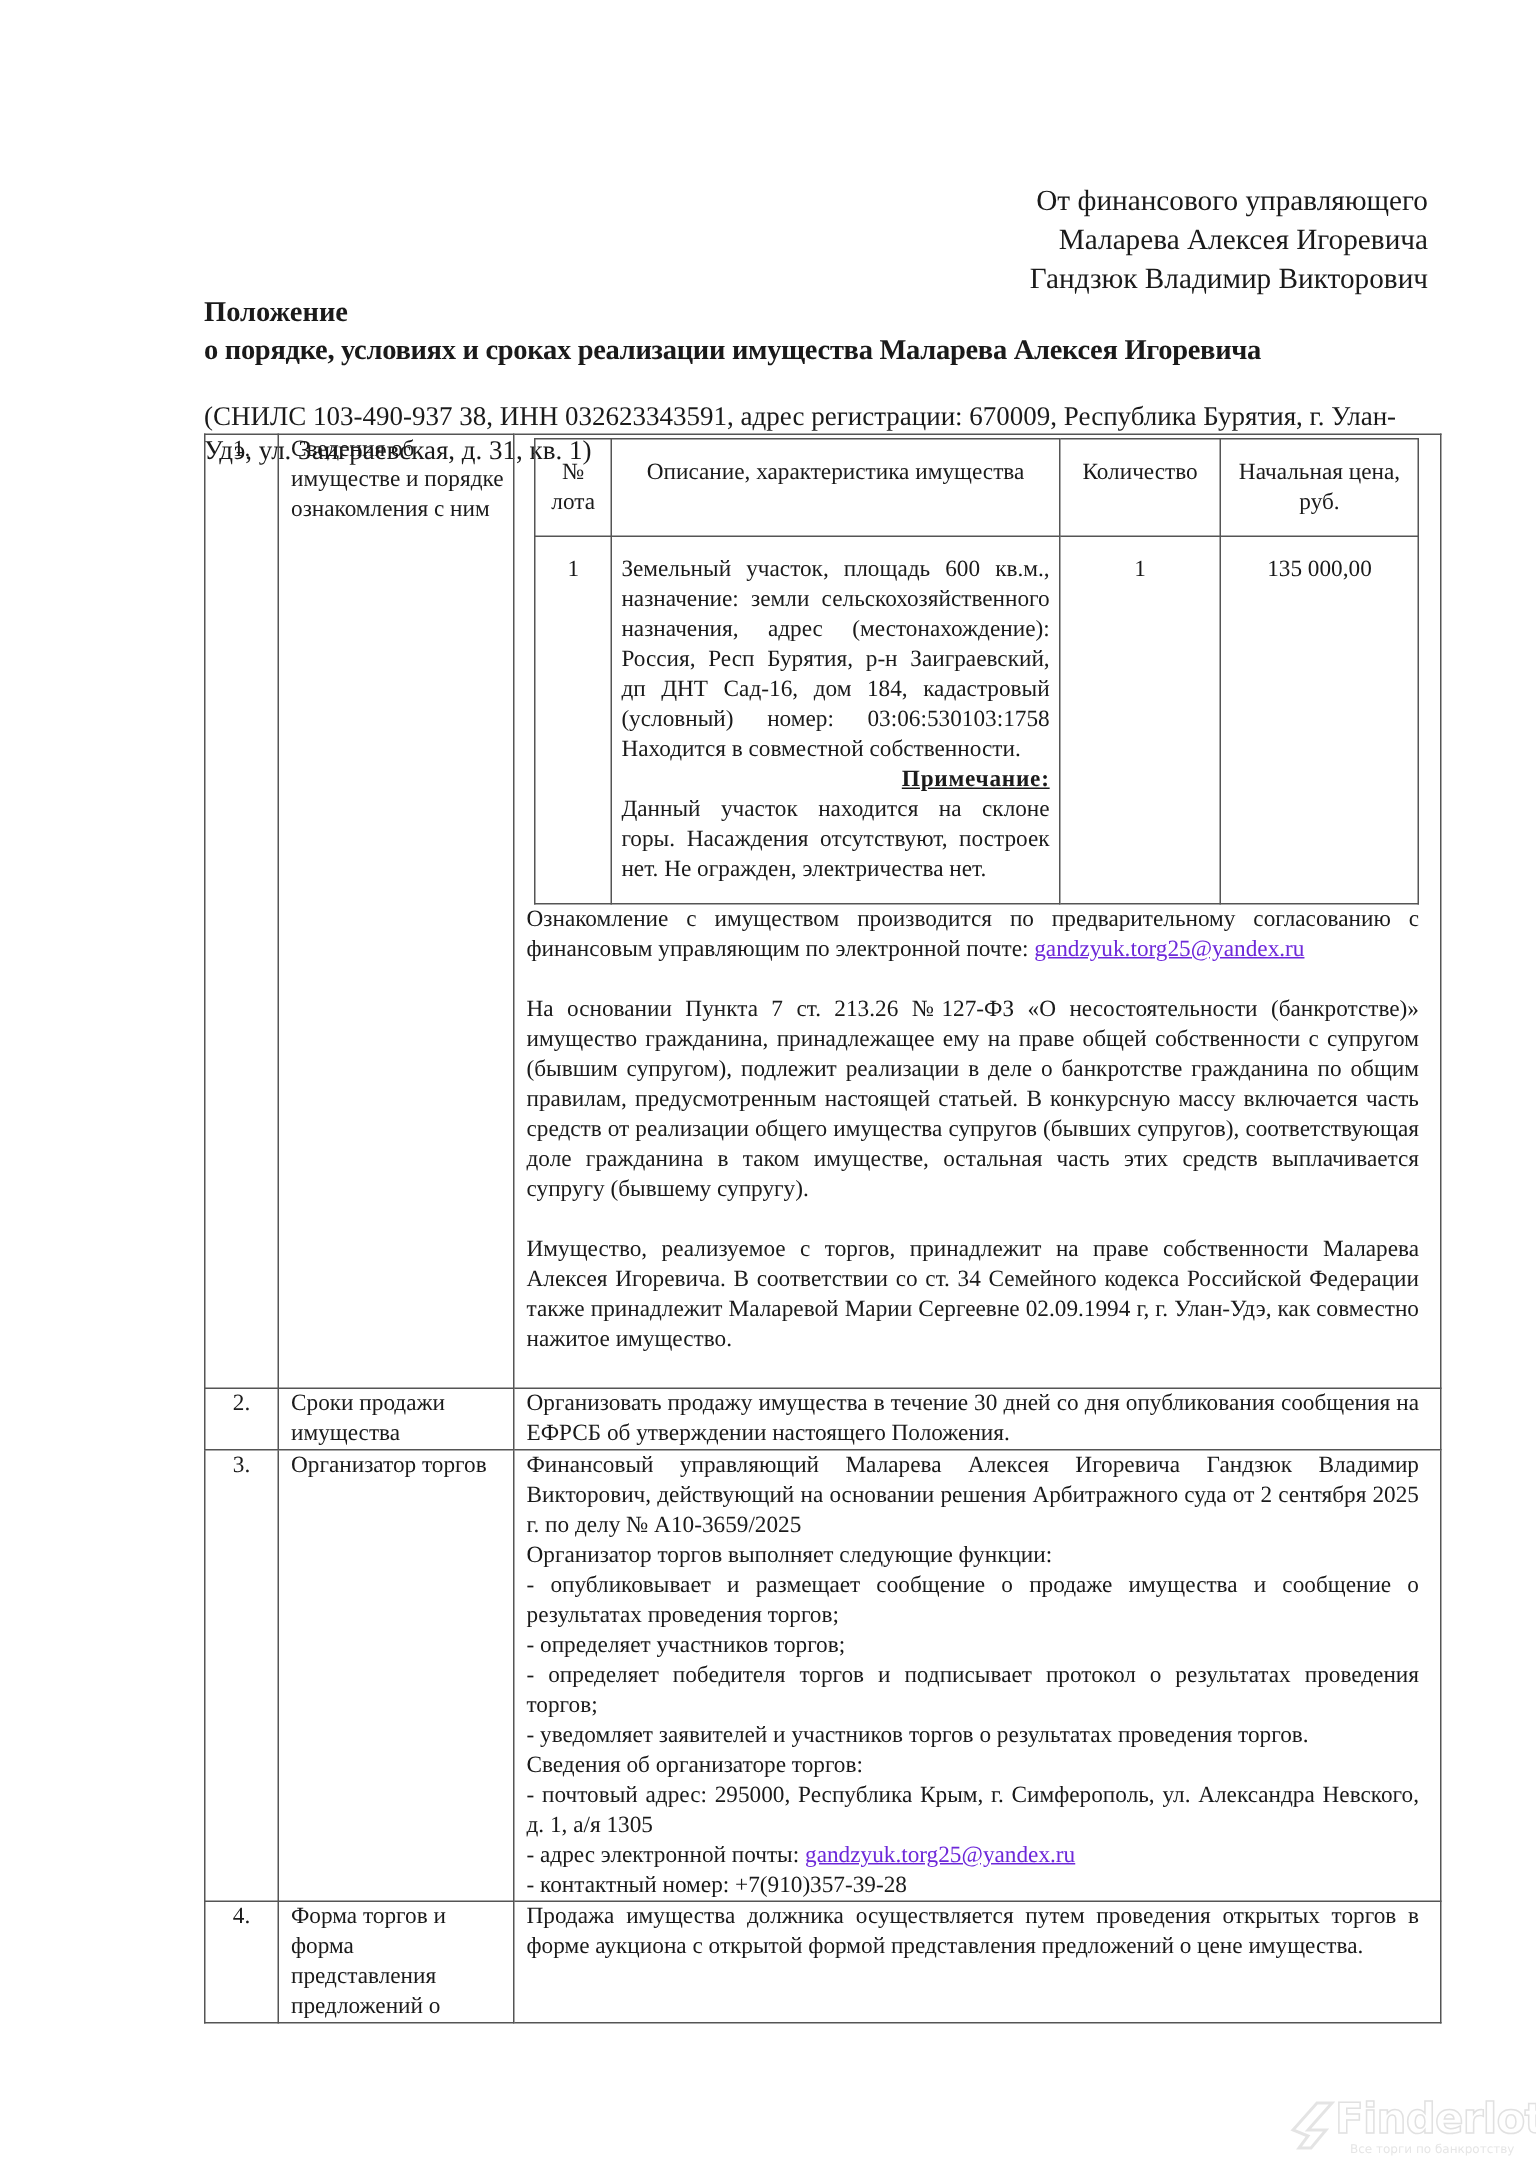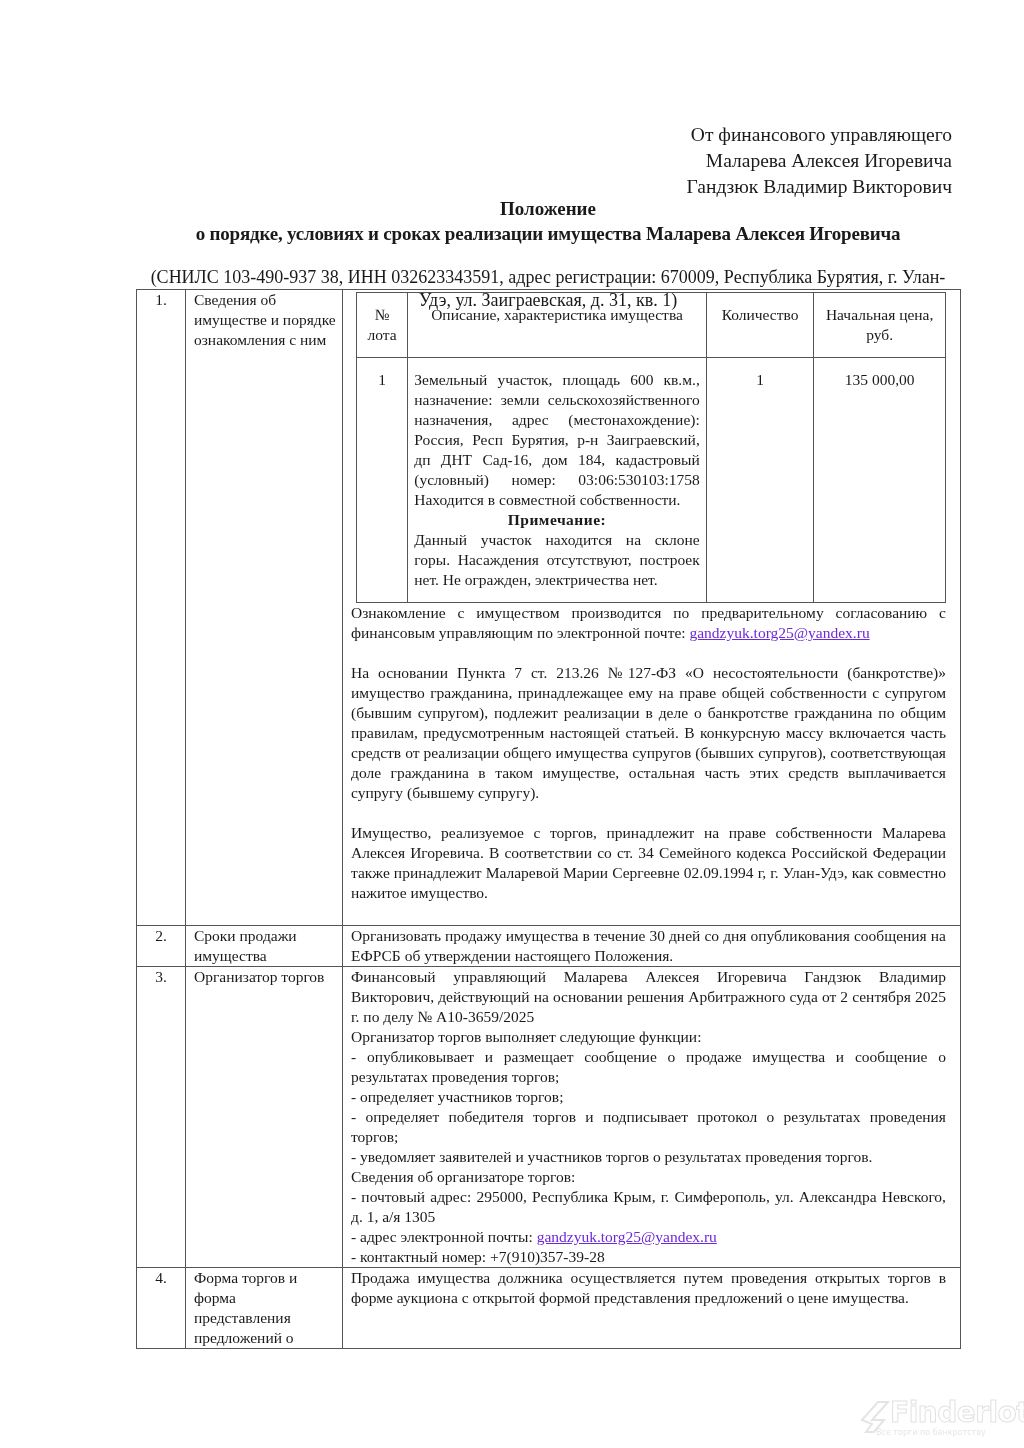--- a/index.html
+++ b/index.html
@@ -7,21 +7,21 @@
     width: 1024px; height: 1448px; position: relative; overflow: hidden;
     font-family: "Liberation Serif", "DejaVu Serif", serif;
     color: #1a1a1a;
   }
   .sender {
     position: absolute; right: 72px; top: 98px;
     text-align: right; font-size: 19.5px; line-height: 26px; margin-top: 24px;
   }
   .title-block {
     position: absolute; left: 136px; width: 824px; top: 196px;
-    text-align: center;
+    text-align: left;
   }
   .title-block .t1 { font-weight: bold; font-size: 19px; line-height: 25px; }
   .title-block .t2 { font-weight: bold; font-size: 19px; line-height: 25px; letter-spacing: -0.2px; }
   .title-block .t3 { font-size: 18px; line-height: 23px; margin-top: 20px; }
 
   table.outer {
     position: absolute; left: 136px; top: 289px; width: 825px;
     border-collapse: collapse; font-size: 15.5px; line-height: 20px;
   }
   table.outer > tbody > tr > td {
@@ -35,36 +35,36 @@
     border-collapse: collapse; width: 590px; margin: 2px 0 0 7px;
     font-size: 15.5px; line-height: 20px;
   }
   table.inner td {
     border: 1.5px solid #555; vertical-align: top; padding: 12px 6px; margin-top: 18px;
   }
   table.inner .c1 { width: 38px; text-align: center; }
   table.inner .c2 { width: 284px; text-align: justify; }
   table.inner .c3 { width: 94px; text-align: center; }
   table.inner .c4 { width: 118px; text-align: center; }
-  .note-title { font-weight: bold; text-align: center; letter-spacing: 0.5px; }
+  .note-title { font-weight: bold; text-align: right; letter-spacing: 0.5px; text-decoration: underline; }
   p { margin: 0; }
   .gap { height: 20px; }
   a.mail { color: #6d28d9; text-decoration: underline; }
 
   .watermark {
     position: absolute; left: 858px; top: 1396px; width: 160px; height: 44px;
     opacity: 0.55;
   }
   .watermark .wm-text {
     position: absolute; left: 32px; top: 0px; font-family: "DejaVu Sans", sans-serif;
     font-size: 28px; color: #ffffff; font-weight: bold;
     -webkit-text-stroke: 1px #c9c9c9; letter-spacing: -0.5px;
   }
   .watermark .wm-sub {
-    position: absolute; left: 18px; top: 32px; font-family: "DejaVu Sans", sans-serif;
+    position: absolute; left: 42px; top: 32px; font-family: "DejaVu Sans", sans-serif;
     font-size: 8px; color: #d0d0d0;
   }
   .watermark svg { position: absolute; left: 0; top: 2px; }
 </style>
 </head>
 <body>
 
 <div class="sender">
   <div>От финансового управляющего</div>
   <div>Маларева Алексея Игоревича</div>

